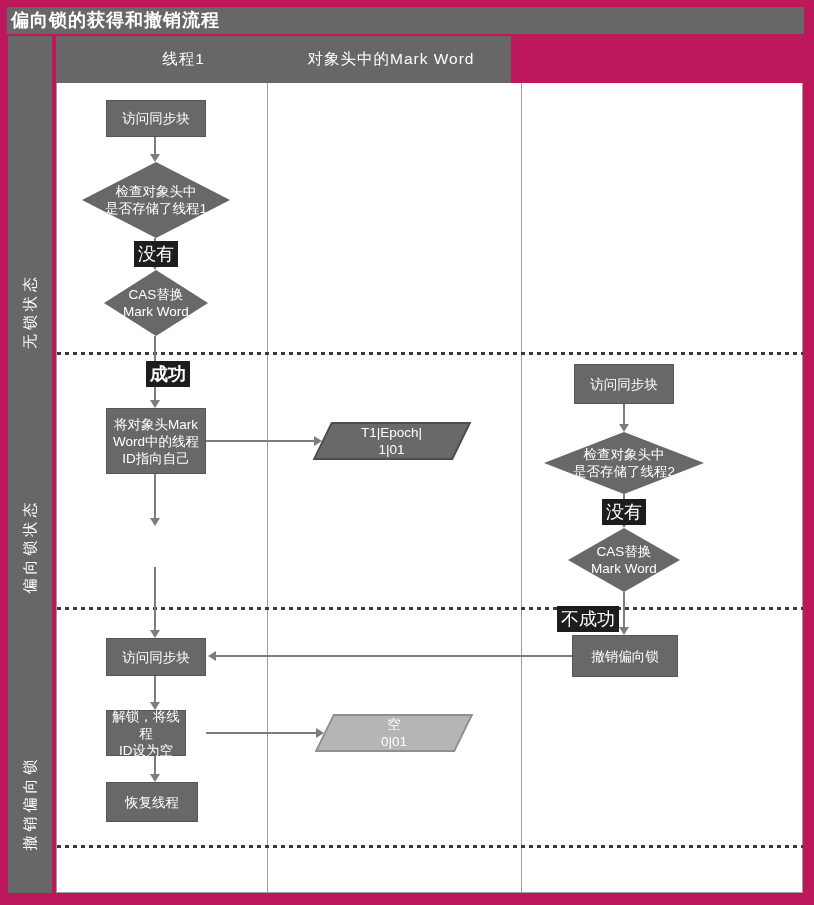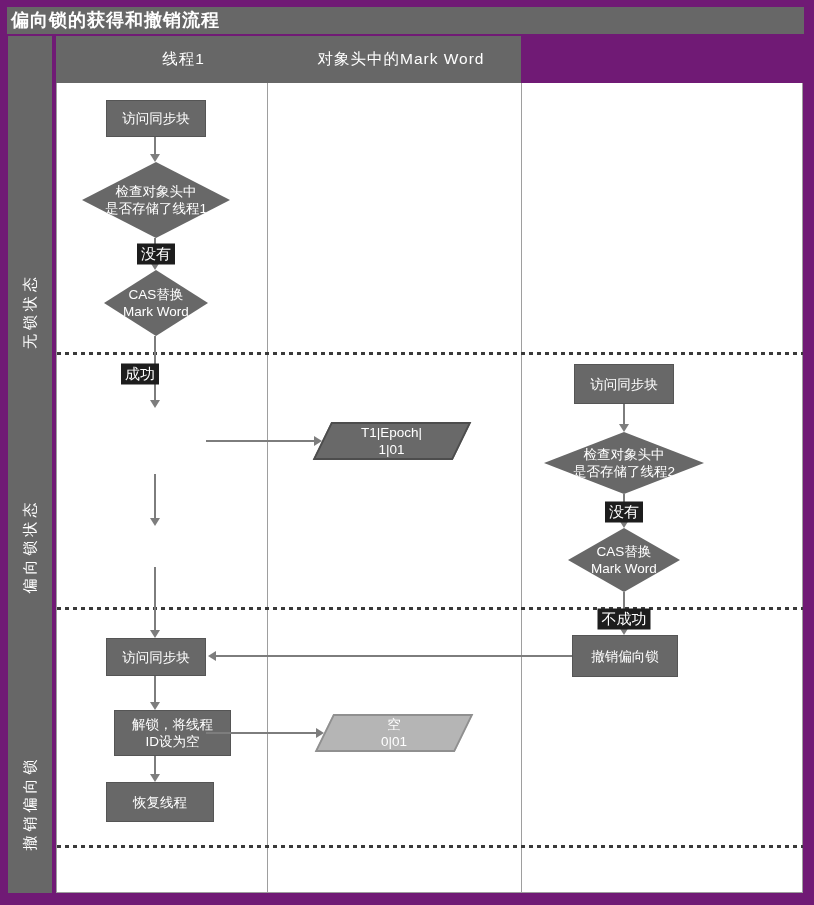--- a/index.html
+++ b/index.html
@@ -1,17 +1,17 @@
 <!DOCTYPE html>
 <html><head>
 <meta charset="utf-8">
 <style>
   * { margin:0; padding:0; box-sizing:border-box; }
   body { background:#fff; font-family:"Liberation Sans", sans-serif; }
-  #page { position:relative; width:814px; height:905px; background:#701a75; overflow:hidden; }
+  #page { position:relative; width:814px; height:905px; background:#be185d; overflow:hidden; }
 
   .titlebar { position:absolute; left:7px; top:7px; width:797px; height:27px;
     background:#676767; color:#fff; font-size:18px; font-weight:bold;
     line-height:27px; padding-left:4px; letter-spacing:1px; }
 
   .sidebar { position:absolute; left:8px; top:36px; width:44px; height:857px; background:#676767; }
   .lane-label { position:absolute; left:30px; color:#fff; font-size:15px; letter-spacing:4px;
     white-space:nowrap; transform:translate(-50%,-50%) rotate(-90deg); }
 
   .hcell { position:absolute; top:36px; height:47px; background:#676767; color:#fff;
@@ -29,21 +29,21 @@
     justify-content:center; text-align:center; white-space:pre-line; }
   .diamond { position:absolute; background:#686868; color:#fff; font-size:13.5px; line-height:17px;
     display:flex; align-items:center; justify-content:center; text-align:center; white-space:pre-line;
     clip-path:polygon(50% 0, 100% 50%, 50% 100%, 0 50%); }
   .para { position:absolute; height:38px; transform:skewX(-26deg); border:2px solid #4d4d4d;
     background:#696969; display:flex; align-items:center; justify-content:center; }
   .para.light { background:#b5b5b5; border-color:#909090; }
   .para-text { transform:skewX(26deg); color:#fff; font-size:13.5px; line-height:17px;
     text-align:center; white-space:pre-line; }
   .tag { position:absolute; transform:translate(-50%,-50%); background:#1d1d1d; color:#fff;
-    font-size:15px; padding:1px 4px; white-space:nowrap; }
+    font-size:18px; padding:1px 4px; white-space:nowrap; }
 
   .vline { position:absolute; width:2px; background:#7d7d7d; }
   .hline { position:absolute; height:2px; background:#7d7d7d; }
   .arr-d { position:absolute; width:0; height:0; border-left:5px solid transparent;
     border-right:5px solid transparent; border-top:8px solid #7d7d7d; }
   .arr-r { position:absolute; width:0; height:0; border-top:5px solid transparent;
     border-bottom:5px solid transparent; border-left:8px solid #7d7d7d; }
   .arr-l { position:absolute; width:0; height:0; border-top:5px solid transparent;
     border-bottom:5px solid transparent; border-right:8px solid #7d7d7d; }
 </style>
@@ -53,21 +53,21 @@
 <div id="page">
 
   <div class="titlebar">偏向锁的获得和撤销流程</div>
 
   <div class="sidebar"></div>
   <div class="lane-label" style="top:311px;">无锁状态</div>
   <div class="lane-label" style="top:546px;">偏向锁状态</div>
   <div class="lane-label" style="top:803px;">撤销偏向锁</div>
 
   <div class="hcell" style="left:56px; width:255px;">线程1</div>
-  <div class="hcell" style="left:271px; width:250px;padding-left:10px;">对象头中的Mark Word</div>
+  <div class="hcell" style="left:261px; width:250px;padding-left:10px;">对象头中的Mark Word</div>
 
   <div class="flow-area"></div>
   <div class="col-divider" style="left:267px;"></div>
   <div class="col-divider" style="left:521px;"></div>
   <div class="dotline" style="top:352px;"></div>
   <div class="dotline" style="top:607px;"></div>
   <div class="dotline" style="top:845px;"></div>
 
   <div class="box" style="left:106px; top:100px; width:100px; height:37px;">访问同步块</div>
   <div class="vline" style="left:154px; top:137px; height:18px;"></div>
@@ -76,42 +76,45 @@
   <div class="diamond" style="left:82px; top:162px; width:148px; height:76px;">检查对象头中
 是否存储了线程1</div>
   <div class="vline" style="left:154px; top:238px; height:25px;"></div>
   <div class="arr-d" style="left:150px; top:262px;"></div>
   <div class="tag" style="left:156px; top:254px;">没有</div>
 
   <div class="diamond" style="left:104px; top:270px; width:104px; height:66px;">CAS替换
 Mark Word</div>
   <div class="vline" style="left:154px; top:336px; height:64px;"></div>
   <div class="arr-d" style="left:150px; top:400px;"></div>
-  <div class="tag" style="left:140px; top:374px;">成功</div>
+  <div class="tag" style="left:168px; top:374px;font-weight:bold;">成功</div>
 
+  <div class="box" style="left:106px; top:408px; width:100px; height:66px;">将对象头Mark
+Word中的线程
+ID指向自己</div>
   <div class="hline" style="left:206px; top:440px; width:108px;"></div>
   <div class="arr-r" style="left:314px; top:436px;"></div>
 
   <div class="vline" style="left:154px; top:474px; height:44px;"></div>
   <div class="arr-d" style="left:150px; top:518px;"></div>
 
   <div class="vline" style="left:154px; top:567px; height:63px;"></div>
   <div class="arr-d" style="left:150px; top:630px;"></div>
   <div class="box" style="left:106px; top:638px; width:100px; height:38px;">访问同步块</div>
 
   <div class="vline" style="left:154px; top:676px; height:26px;"></div>
   <div class="arr-d" style="left:150px; top:702px;"></div>
-  <div class="box" style="left:114px; top:710px; width:117px; height:46px;">解锁，将线程
+  <div class="box" style="left:106px; top:710px; width:80px; height:46px;">解锁，将线程
 ID设为空</div>
   <div class="hline" style="left:206px; top:732px; width:110px;"></div>
   <div class="arr-r" style="left:316px; top:728px;"></div>
 
   <div class="vline" style="left:154px; top:756px; height:18px;"></div>
   <div class="arr-d" style="left:150px; top:774px;"></div>
-  <div class="box" style="left:106px; top:782px; width:108px; height:40px;">恢复线程</div>
+  <div class="box" style="left:106px; top:782px; width:92px; height:40px;">恢复线程</div>
 
   <div class="para" style="left:322px; top:422px; width:140px;">
     <span class="para-text">T1|Epoch|
 1|01</span>
   </div>
   <div class="para light" style="left:324px; top:714px; width:140px;">
     <span class="para-text">空
 0|01</span>
   </div>
 
@@ -122,19 +125,19 @@
   <div class="diamond" style="left:544px; top:432px; width:160px; height:62px;">检查对象头中
 是否存储了线程2</div>
   <div class="vline" style="left:623px; top:494px; height:26px;"></div>
   <div class="arr-d" style="left:619px; top:520px;"></div>
   <div class="tag" style="left:624px; top:512px;">没有</div>
 
   <div class="diamond" style="left:568px; top:528px; width:112px; height:64px;">CAS替换
 Mark Word</div>
   <div class="vline" style="left:623px; top:592px; height:35px;"></div>
   <div class="arr-d" style="left:619px; top:627px;"></div>
-  <div class="tag" style="left:624px; top:619px;">不成功</div>
+  <div class="tag" style="left:588px; top:619px;">不成功</div>
 
   <div class="box" style="left:572px; top:635px; width:106px; height:42px;">撤销偏向锁</div>
   <div class="hline" style="left:216px; top:655px; width:356px;"></div>
   <div class="arr-l" style="left:208px; top:651px;"></div>
 
 </div>
 
 </body></html>

